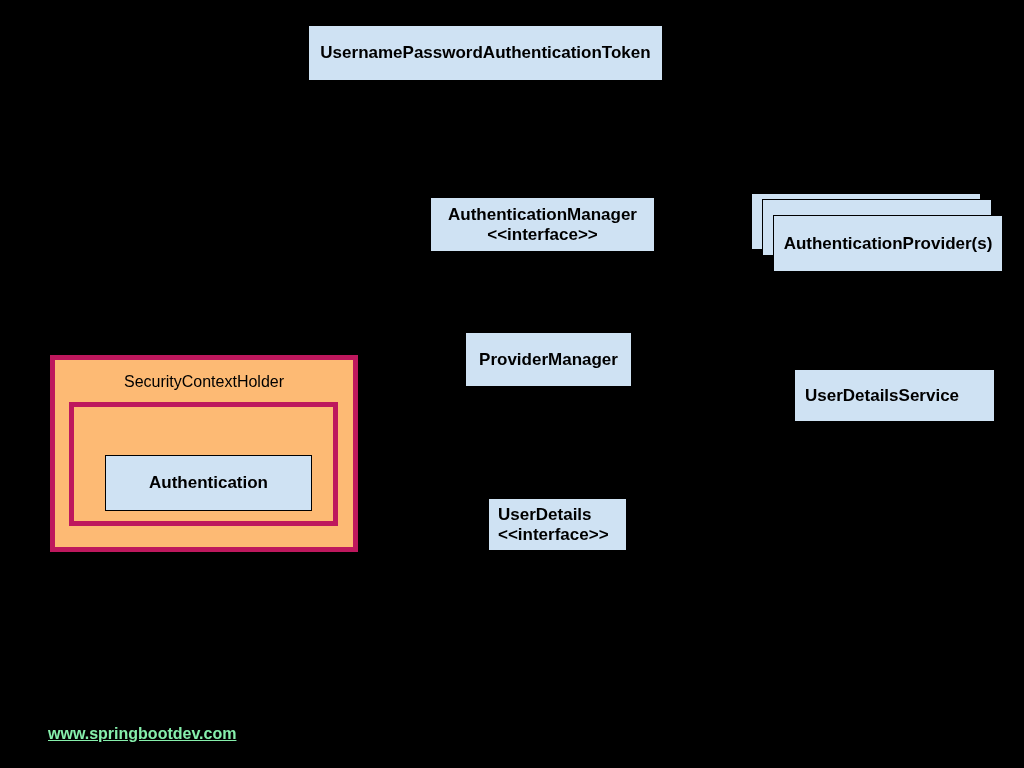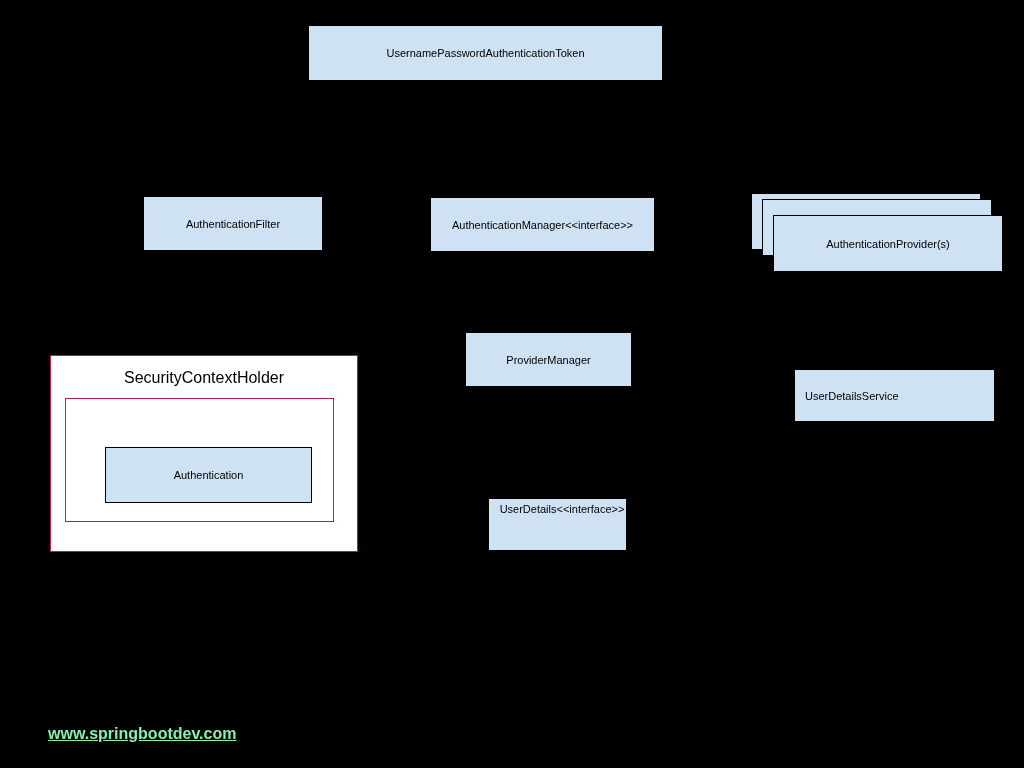--- a/index.html
+++ b/index.html
@@ -10,44 +10,45 @@
     background: #000000;
     font-family: "Liberation Sans", sans-serif;
     overflow: hidden;
   }
   .box {
     position: absolute;
     background: #cfe2f3;
     border: 1px solid #000000;
     box-sizing: border-box;
     color: #000000;
-    font-size: 11px;
+    font-size: 17px;
     line-height: 20px;
     display: flex;
     align-items: center;
     justify-content: center;
     text-align: center;
+    font-weight: bold;
   }
-  .box.two-line { flex-direction: row; }
+  .box.two-line { flex-direction: column; }
   .box.align-left {
     justify-content: center;
     align-items: flex-start;
     text-align: left;
     padding-left: 9px;
-    flex-direction: row;
+    flex-direction: column;
   }
   .box.left-pad {
     justify-content: flex-start;
     text-align: left;
     padding-left: 10px;
   }
   .container-box {
     position: absolute;
-    background: #ffffff;
-    border: 1px solid #be185d;
+    background: #fdba74;
+    border: 5px solid #be185d;
     box-sizing: border-box;
     color: #000000;
     font-size: 16px;
   }
   .container-title {
     display: block;
     text-align: center;
     margin-top: 12px;
     line-height: 20px;
   }
@@ -64,23 +65,20 @@
 </style>
 </head>
 <body>
 
 <div class="canvas">
 
   <div class="box" style="left:308px; top:25px; width:355px; height:56px;">
     <span>UsernamePasswordAuthenticationToken</span>
   </div>
 
-  <div class="box" style="left:143px; top:196px; width:180px; height:55px;">
-    <span>AuthenticationFilter</span>
-  </div>
 
   <div class="box two-line" style="left:430px; top:197px; width:225px; height:55px;">
     <span>AuthenticationManager</span>
     <span>&lt;&lt;interface&gt;&gt;</span>
   </div>
 
   <div>
     <div class="box" style="left:751px; top:193px; width:230px; height:57px;"></div>
     <div class="box" style="left:762px; top:199px; width:230px; height:57px;"></div>
     <div class="box" style="left:773px; top:215px; width:230px; height:57px;">
@@ -94,21 +92,21 @@
 
   <div class="box left-pad" style="left:794px; top:369px; width:201px; height:53px;">
     <span>UserDetailsService</span>
   </div>
 
   <div class="container-box" style="left:50px; top:355px; width:308px; height:197px;">
     <span class="container-title">SecurityContextHolder</span>
 
     <div class="container-box" style="left:14px; top:42px; width:269px; height:124px;">
 
-      <div class="box" style="left:31px; top:48px; width:207px; height:56px;margin-left:8px;">
+      <div class="box" style="left:31px; top:48px; width:207px; height:56px;">
         <span>Authentication</span>
       </div>
     </div>
   </div>
 
   <div class="box align-left" style="left:488px; top:498px; width:139px; height:53px;">
     <span>UserDetails</span>
     <span>&lt;&lt;interface&gt;&gt;</span>
   </div>
 

